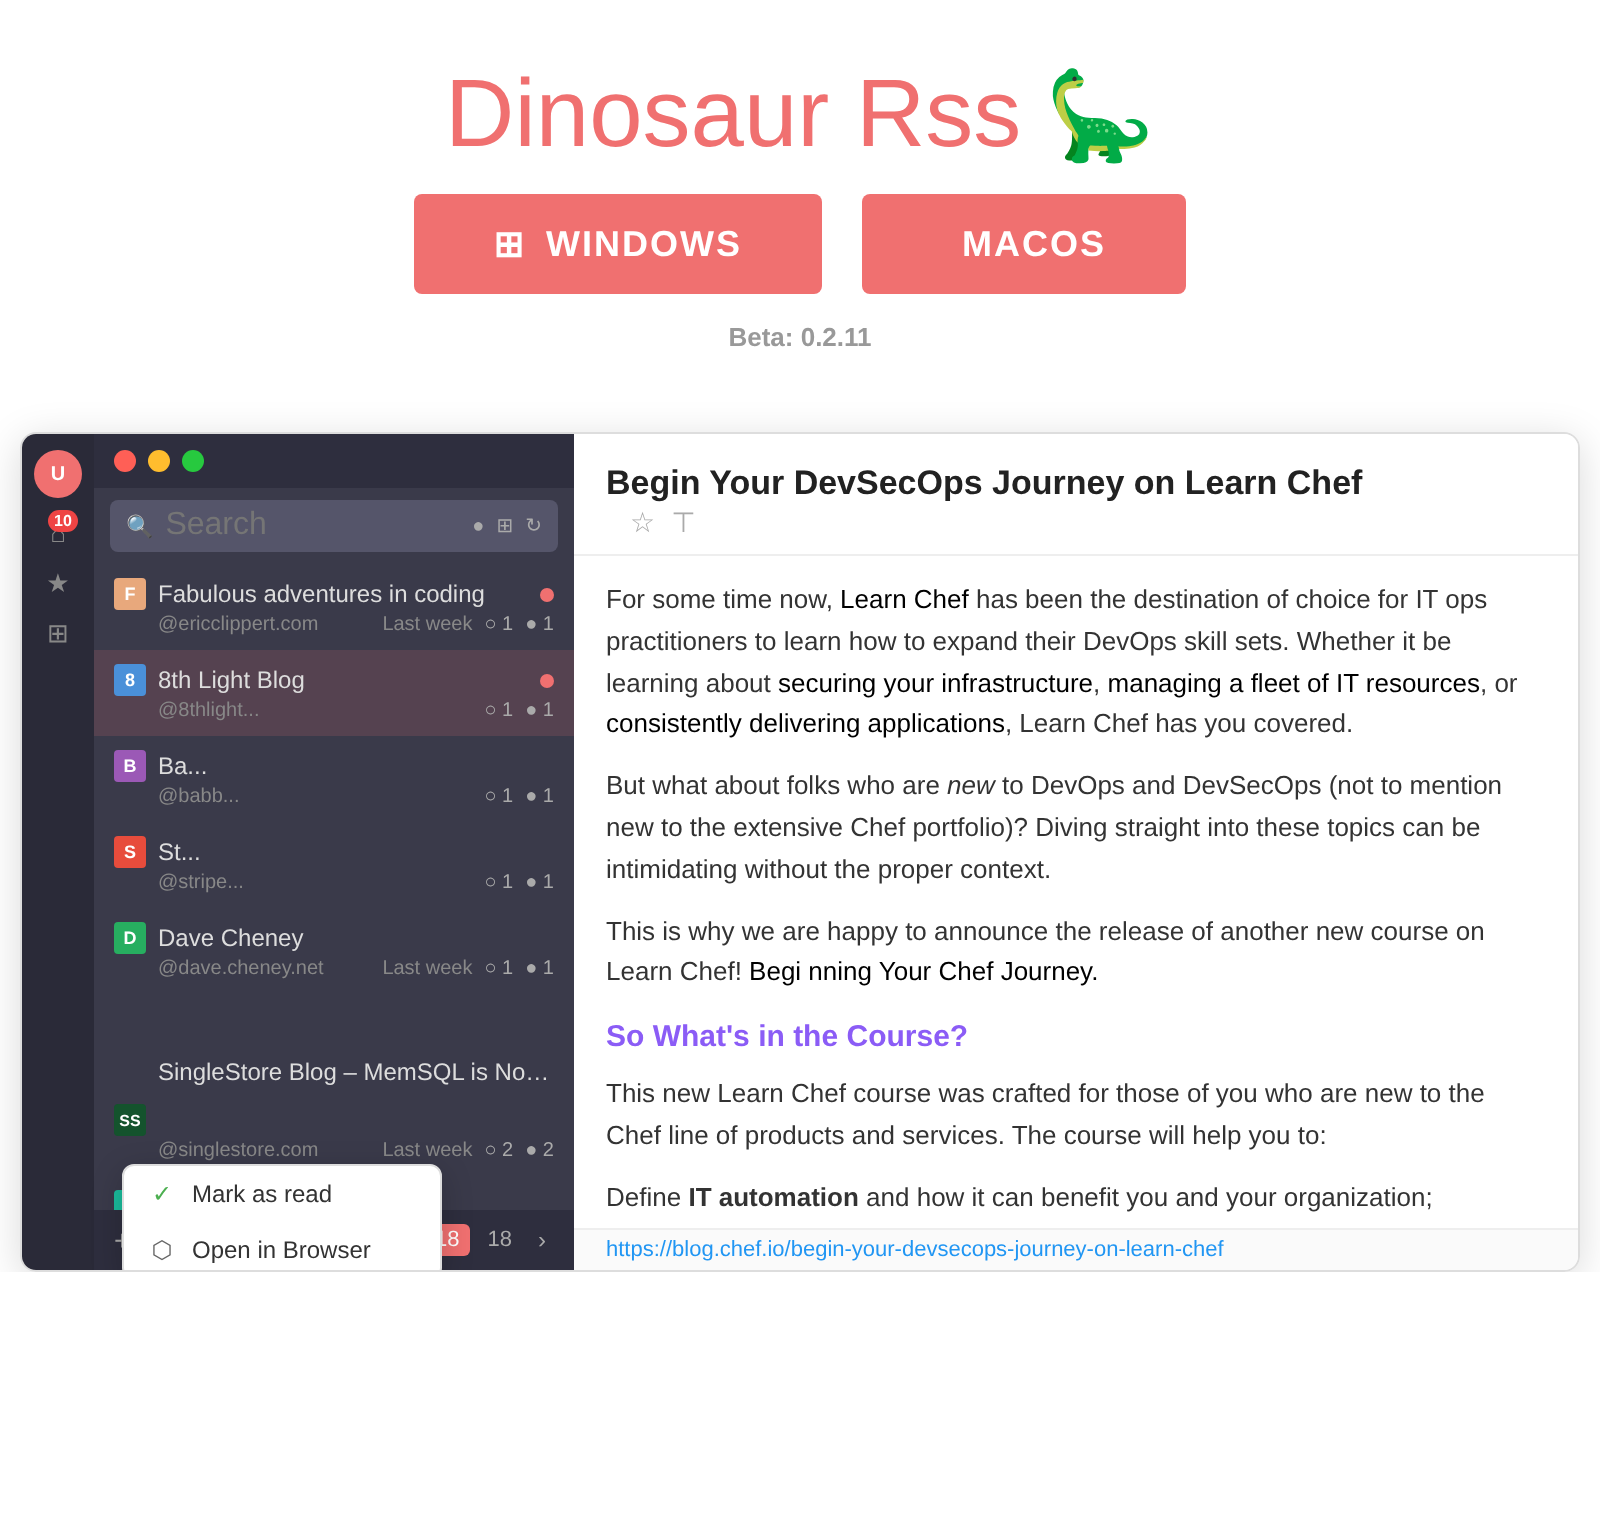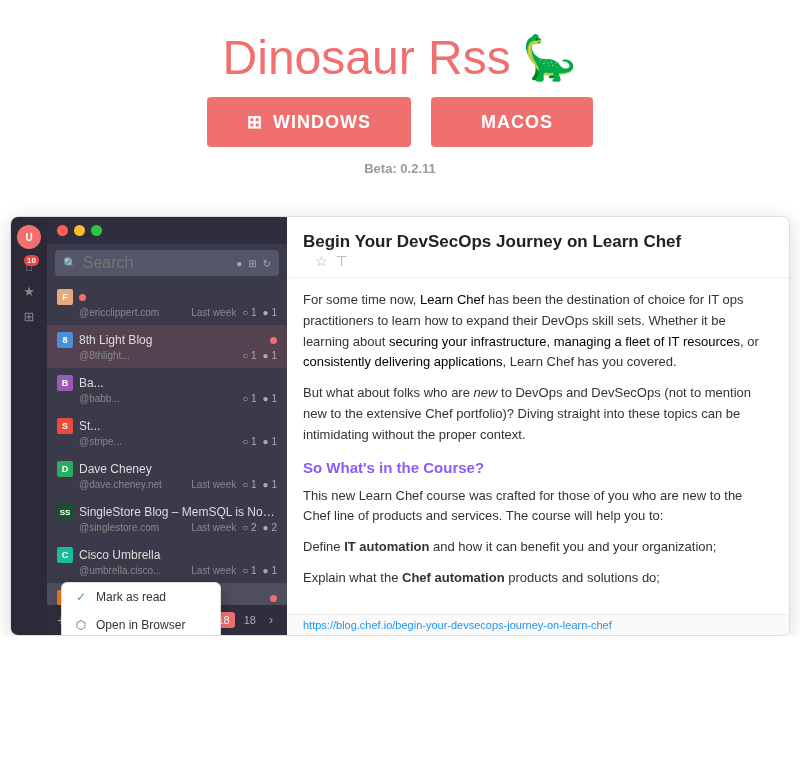--- a/index.html
+++ b/index.html
@@ -383,20 +383,21 @@
         <span style="color:#aaa;font-size:10px;">●</span>
         <span style="color:#aaa;font-size:10px;">⊞</span>
         <span style="color:#aaa;font-size:10px;">↻</span>
       </div>
 
       <div class="feed-list">
 
         <div class="feed-item">
           <div class="feed-item-header">
             <div class="feed-favicon" style="background:#e8a87c;">F</div>
+            <span class="feed-name">Fabulous adventures in coding</span>
             <span class="feed-dot"></span>
           </div>
           <div class="feed-meta">
             <span class="feed-domain">@ericclippert.com</span>
             <span class="feed-time">Last week</span>
             <div class="feed-counts">
               <span class="feed-count">○ 1</span>
               <span class="feed-count">● 1</span>
             </div>
           </div>
@@ -455,21 +456,21 @@
             <span class="feed-time">Last week</span>
             <div class="feed-counts">
               <span class="feed-count">○ 1</span>
               <span class="feed-count">● 1</span>
             </div>
           </div>
         </div>
 
         <div class="feed-item">
           <div class="feed-item-header">
-            <div class="feed-favicon" style="background:#14532d; font-size:8px;">SS</div>
+            <div class="feed-favicon" style="background:#14532d; font-size:8px;margin-top:48px;">SS</div>
             <span class="feed-name">SingleStore Blog – MemSQL is Now Sin...</span>
           </div>
           <div class="feed-meta">
             <span class="feed-domain">@singlestore.com</span>
             <span class="feed-time">Last week</span>
             <div class="feed-counts">
               <span class="feed-count">○ 2</span>
               <span class="feed-count">● 2</span>
             </div>
           </div>
@@ -542,20 +543,23 @@
           <span>⊤</span>
         </div>
       </div>
       <div class="article-body">
         <p>
           For some time now, <a class="article-link">Learn Chef</a> has been the destination of choice for IT ops practitioners to learn how to expand their DevOps skill sets. Whether it be learning about <a class="article-link">securing your infrastructure</a>, <a class="article-link">managing a fleet of IT resources</a>, or <a class="article-link">consistently delivering applications</a>, Learn Chef has you covered.
         </p>
         <p>
           But what about folks who are <em>new</em> to DevOps and DevSecOps (not to mention new to the extensive Chef portfolio)? Diving straight into these topics can be intimidating without the proper context.
         </p>
+        <p>
+          This is why we are happy to announce the release of another new course on Learn Chef! <a class="article-link">Begi nning Your Chef Journey.</a>
+        </p>
         <h3>So What's in the Course?</h3>
         <p>
           This new Learn Chef course was crafted for those of you who are new to the Chef line of products and services. The course will help you to:
         </p>
         <p>Define <strong>IT automation</strong> and how it can benefit you and your organization;</p>
         <p>Explain what the <strong>Chef automation</strong> products and solutions do;</p>
 
       </div>
       <div class="article-footer">https://blog.chef.io/begin-your-devsecops-journey-on-learn-chef</div>
     </div>

